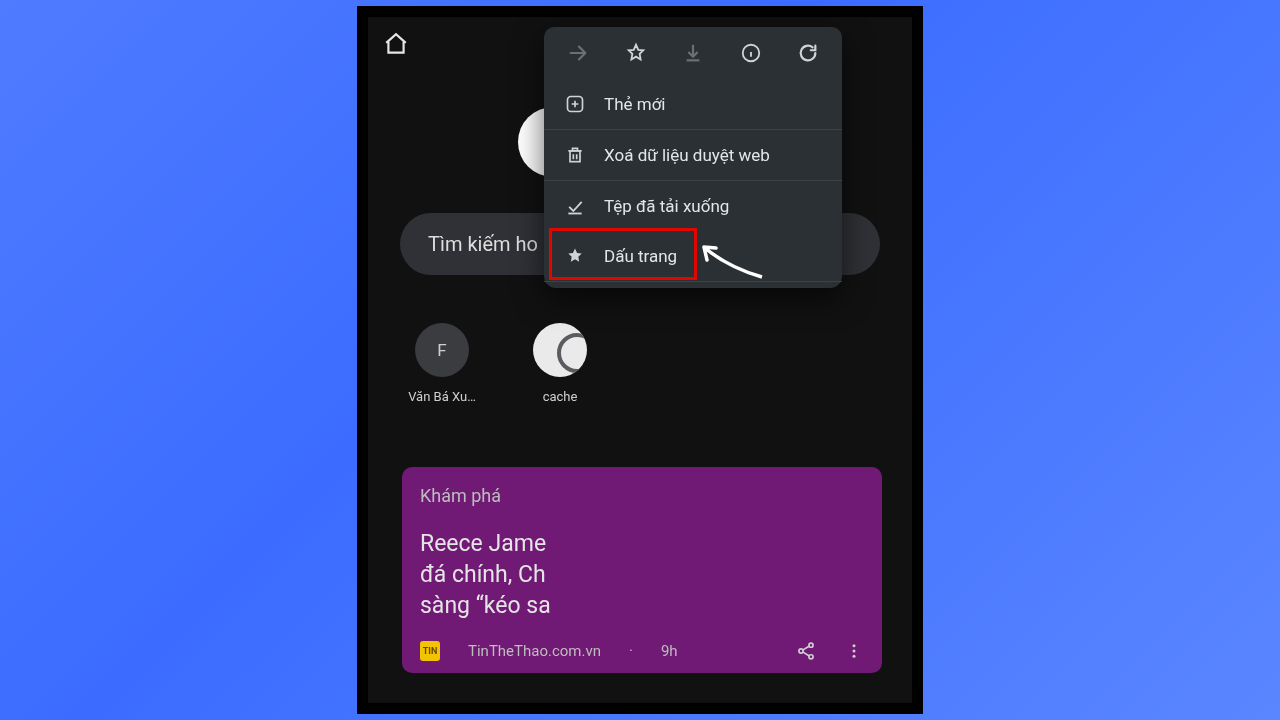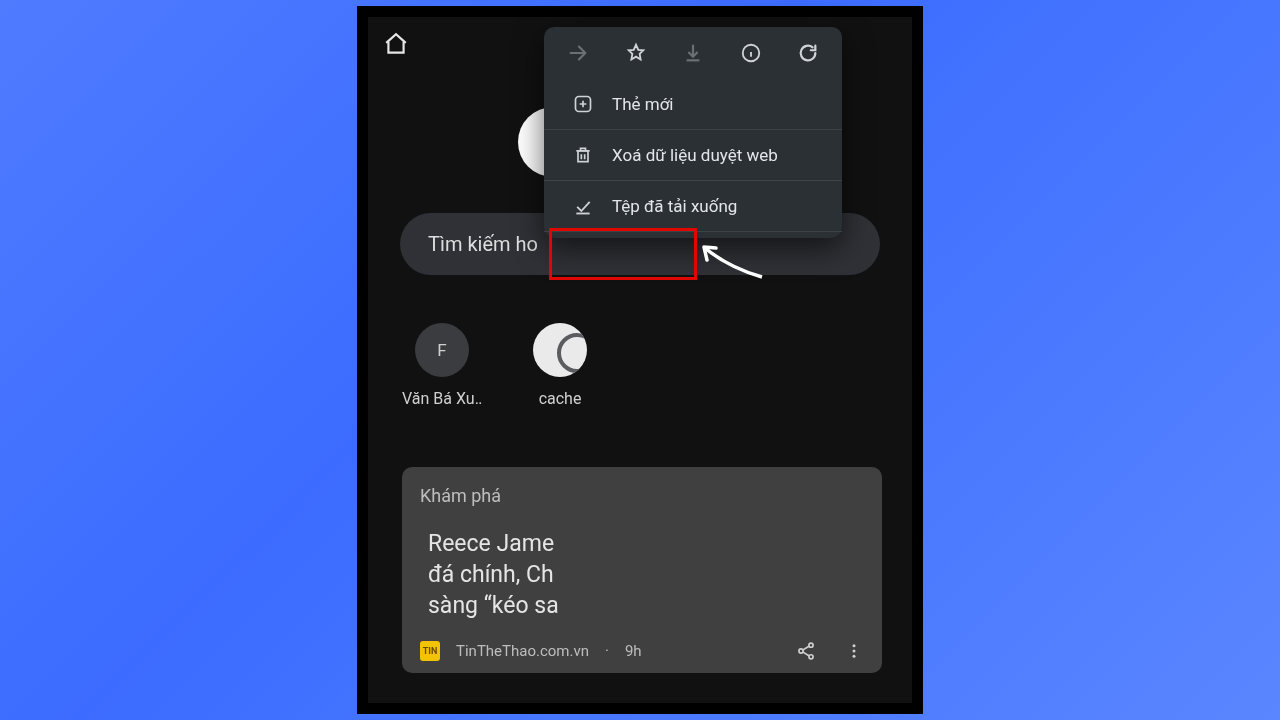--- a/index.html
+++ b/index.html
@@ -7,36 +7,36 @@
   .phone{position:absolute;left:357px;top:6px;width:566px;height:708px;background:#000;border:2px solid #000;box-sizing:border-box;}
   .screen{position:absolute;left:9px;top:9px;right:9px;bottom:9px;background:#111;}
   .topbar{position:absolute;left:0;top:0;right:0;height:54px;display:flex;align-items:center;}
   .home-ic{width:32px;height:32px;margin-left:12px;display:flex;align-items:center;justify-content:center;}
   .searchbar{position:absolute;left:32px;top:196px;width:480px;height:62px;background:#303136;border-radius:32px;display:flex;align-items:center;color:#dedede;font-size:20px;padding-left:28px;box-sizing:border-box;}
   .tiles{position:absolute;left:34px;top:306px;display:flex;gap:38px;}
   .tile{width:80px;text-align:center;}
   .tile .circ{width:54px;height:54px;border-radius:50%;background:#3b3c40;margin:0 auto 12px;display:flex;align-items:center;justify-content:center;color:#cfcfcf;font-size:17px;}
   .tile .circ.white{background:#eaeaea;position:relative;overflow:hidden;}
   .tile .circ.white::after{content:"";position:absolute;left:24px;top:10px;width:32px;height:32px;border:4px solid #5b5c60;border-radius:50%;}
-  .tile .lbl{color:#d0d0d0;font-size:16px;white-space:nowrap;overflow:hidden;text-overflow:clip;max-width:80px;margin:0 auto;}
-  .discover{position:absolute;left:34px;top:450px;right:30px;background:#404040;border-radius:10px;padding:18px 18px 12px;color:#e5e5e5;}
+  .tile .lbl{color:#d0d0d0;font-size:13px;white-space:nowrap;overflow:hidden;text-overflow:clip;max-width:80px;margin:0 auto;}
+  .discover{position:absolute;left:34px;top:450px;right:30px;background:#701a75;border-radius:10px;padding:18px 18px 12px;color:#e5e5e5;}
   .discover .hdr{color:#bdbdbd;font-size:18px;margin-bottom:22px;}
-  .discover .title{font-size:23px;line-height:1.35;white-space:pre-line;margin-left:8px;}
-  .discover .meta{display:flex;align-items:center;margin-top:20px;gap:16px;color:#bdbdbd;font-size:15px;}
+  .discover .title{font-size:23px;line-height:1.35;white-space:pre-line;}
+  .discover .meta{display:flex;align-items:center;margin-top:20px;gap:28px;color:#bdbdbd;font-size:15px;}
   .discover .fav{width:20px;height:20px;background:#f2c300;border-radius:3px;display:flex;align-items:center;justify-content:center;font-size:9px;font-weight:bold;color:#6b4b00;}
   .discover .right-ic{margin-left:auto;display:flex;gap:28px;align-items:center;}
   .discover .right-ic span{width:20px;height:20px;display:flex;align-items:center;justify-content:center;color:#cfcfcf;}
 
   
   .menu{position:absolute;left:176px;top:10px;width:298px;background:#2a3034;border-radius:10px 10px 12px 12px;box-shadow:0 10px 30px rgba(0,0,0,.6);padding-bottom:6px;}
   .menu .iconrow{display:flex;align-items:center;justify-content:space-between;padding:14px 22px 14px 22px;}
   .menu .iconrow .ic{width:24px;height:24px;display:flex;align-items:center;justify-content:center;color:#cfd3d6;}
   .menu .iconrow .ic.dim{color:#6b7074;}
   .menu .sep{height:1px;background:#3c4246;margin:0 0;}
-  .menu .item{display:flex;align-items:center;gap:18px;padding:14px 28px;color:#e3e6e8;font-size:17px;}
+  .menu .item{display:flex;align-items:center;gap:18px;padding:14px 20px;color:#e3e6e8;font-size:17px;}
   .menu .item .mi{width:22px;height:22px;display:flex;align-items:center;justify-content:center;color:#cfd3d6;flex:0 0 22px;}
 
   
   .highlight{position:absolute;border:3px solid #e10600;pointer-events:none;}
   .arrow{position:absolute;pointer-events:none;}
 
   svg{display:block;}
 </style>
 </head>
 <body>
@@ -172,20 +172,28 @@
       <div class="item">
         <span class="mi">
           <svg width="20" height="20" viewBox="0 0 24 24" fill="none" stroke="#cfd3d6" stroke-width="2.2">
               <path d="M5 13l5 5L20 7"></path>
               <path d="M4 21h16"></path>
             </svg>
         </span>
         <span>Tệp đã tải xuống</span>
       </div>
 
+      <div class="item">
+        <span class="mi">
+          <svg width="20" height="20" viewBox="0 0 24 24" fill="#cfd3d6">
+              <path d="M12 3l2.5 5.5L20 9l-4 4 1 6-5-3-5 3 1-6-4-4 5.5-.5z"></path>
+            </svg>
+        </span>
+        <span>Dấu trang</span>
+      </div>
 
 
       <div class="sep"></div>
 
 
     </div>
 
     <div class="highlight" style="left:181px;top:211px;width:142px;height:46px;"></div>
 
     <svg class="arrow" style="left:324px;top:218px;" width="80" height="60" viewBox="0 0 80 60">

